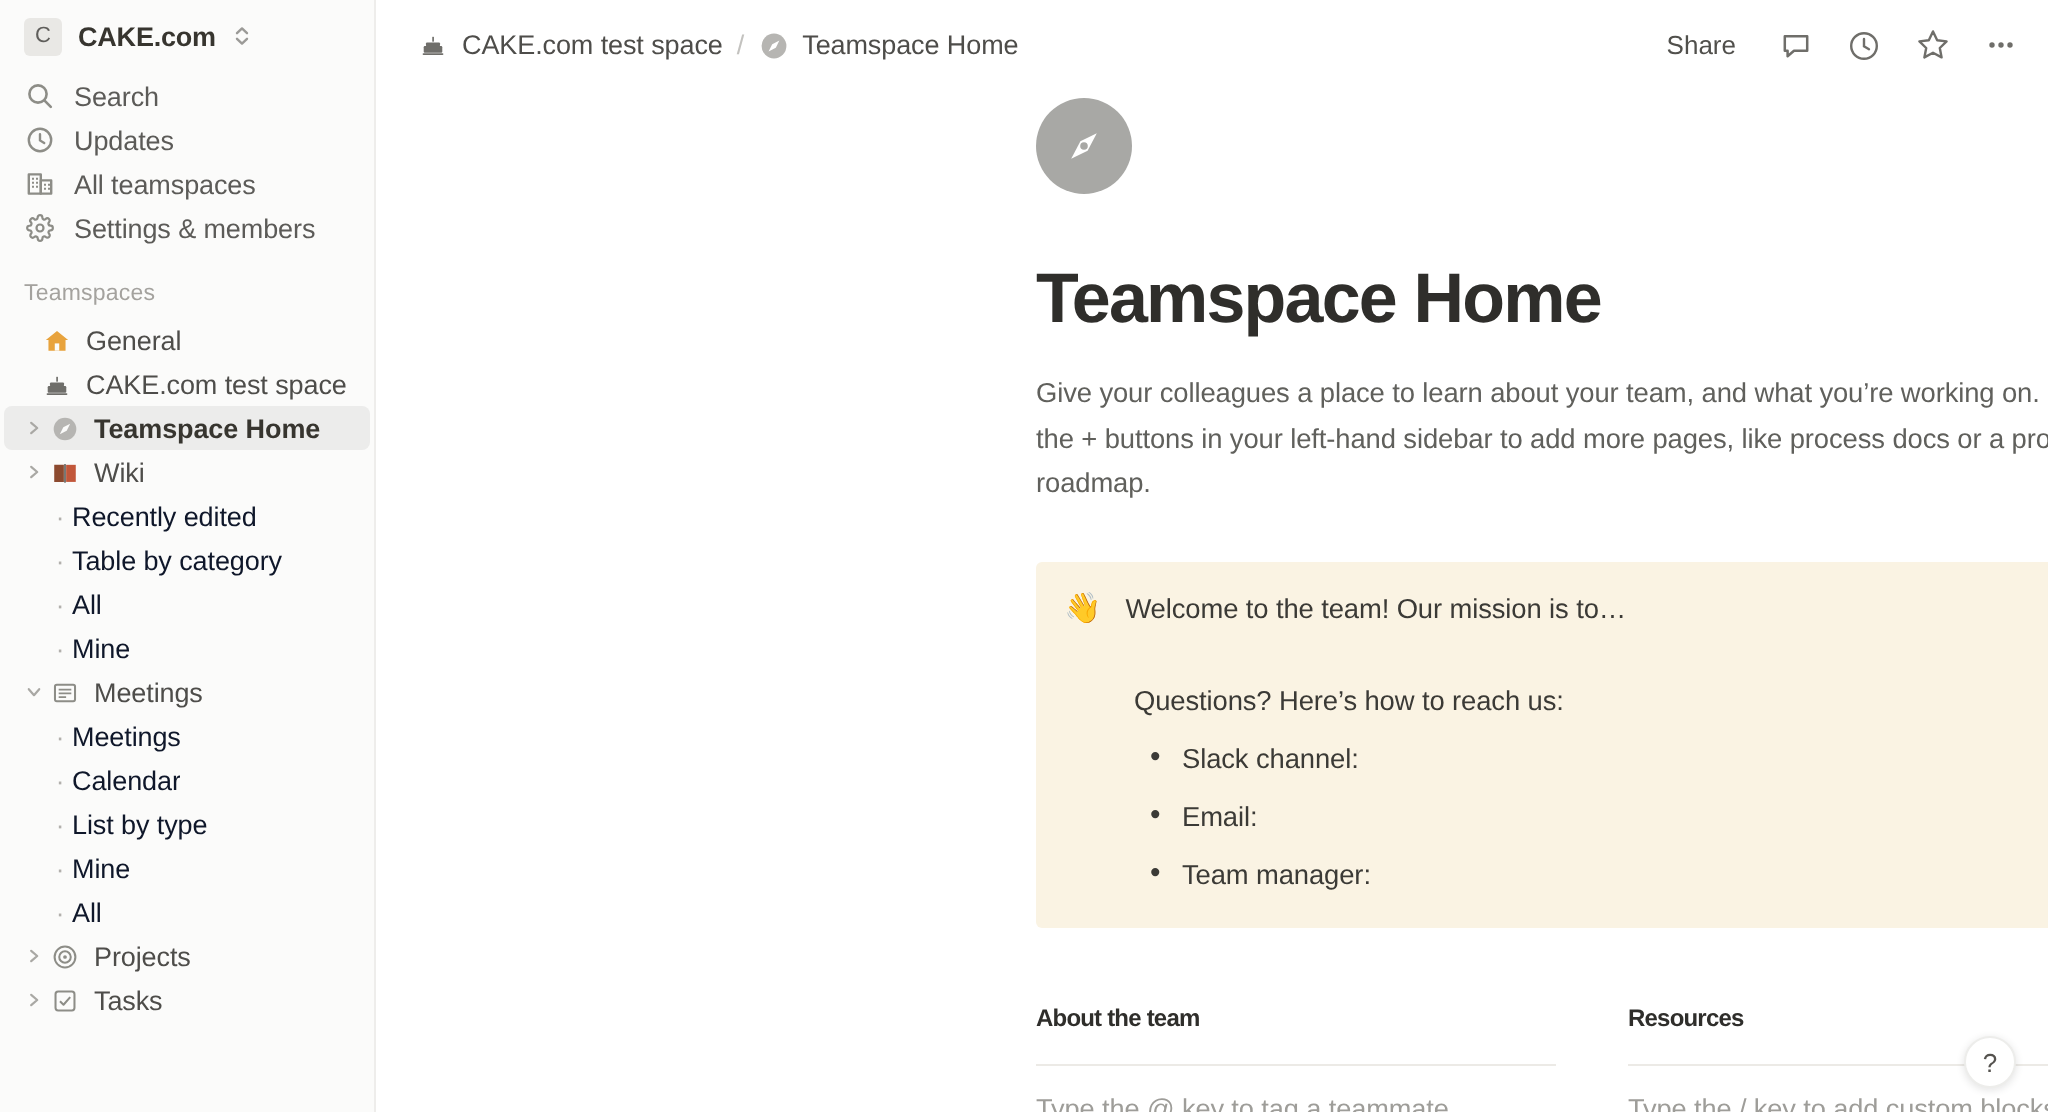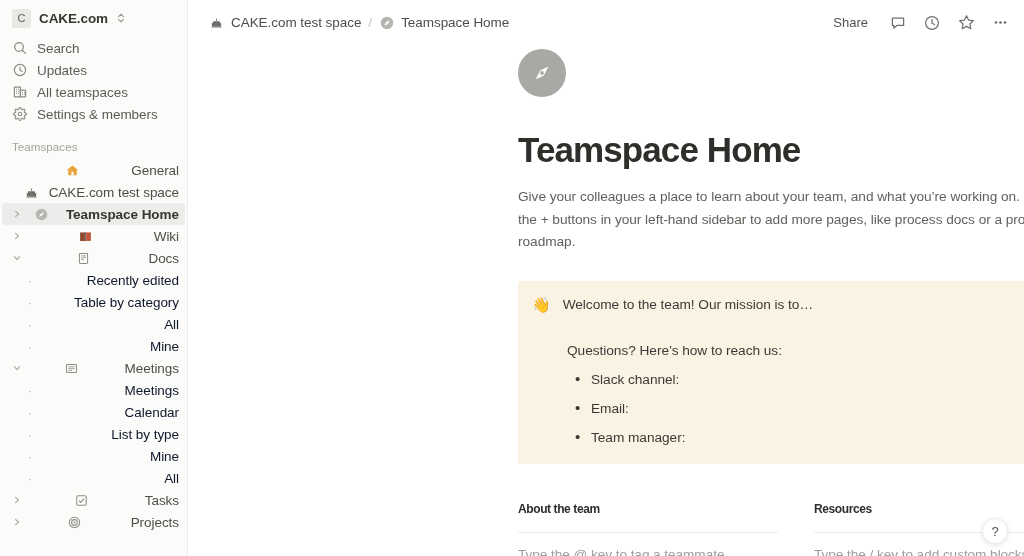--- a/index.html
+++ b/index.html
@@ -52,21 +52,21 @@
 
   .section-label {
     font-size: 11.5px; color: #a4a29e; font-weight: 500;
     padding: 0 12px; margin-top: 14px; margin-bottom: 4px;
     height: 16px; line-height: 16px; letter-spacing: 0.1px;
   }
 
   .tree-row {
     display: flex; align-items: center;
     height: 22px; border-radius: 4px; cursor: pointer;
-    margin: 0 2px; padding-right: 6px; justify-content: space-between;
+    margin: 0 2px; padding-right: 6px;
   }
   .tree-row.selected { background: #ececeb; }
   .tree-row .twisty {
     width: 14px; flex: 0 0 14px; text-align: center;
     color: #a9a8a4; font-size: 9px; line-height: 22px;
     display: flex; align-items: center; justify-content: center;
   }
   .tree-row .t-icon {
     width: 17px; flex: 0 0 17px; display: flex;
     align-items: center; justify-content: center; margin-right: 6px;
@@ -269,58 +269,44 @@
           </span>
           <span class="t-icon">
             <svg width="13" height="13" viewBox="0 0 14 14">
               <path d="M1.2 2.6 h5.2 v9.2 h-5.2 z" fill="#8c4a2f"></path>
               <path d="M7.6 2.6 h5.2 v9.2 h-5.2 z" fill="#c2573a"></path>
               <rect x="6.5" y="2.2" width="1" height="10" fill="#6f6e6a"></rect>
             </svg>
           </span>
           <span class="t-label">Wiki</span>
         </div>
+        <div class="tree-row leaf">
+          <span class="dot">·</span>
+          <span class="t-label">Recently edited</span>
+        </div>
+        <div class="tree-row leaf">
+          <span class="dot">·</span>
+          <span class="t-label">Table by category</span>
+        </div>
+        <div class="tree-row leaf">
+          <span class="dot">·</span>
+          <span class="t-label">All</span>
+        </div>
+        <div class="tree-row leaf">
+          <span class="dot">·</span>
+          <span class="t-label">Mine</span>
+        </div>
         <div class="tree-row depth1">
           <span class="twisty">
             <svg width="8" height="8" viewBox="0 0 8 8" fill="none" stroke="currentColor" stroke-width="1.1" stroke-linecap="round" stroke-linejoin="round">
               <path d="M1.4 2.6 L4 5.6 L6.6 2.6"></path>
             </svg>
           </span>
           <span class="t-icon">
             <svg width="13" height="13" viewBox="0 0 14 14" fill="none" stroke="#8d8d87" stroke-width="1.1" stroke-linejoin="round">
-              <rect x="2.6" y="1.6" width="8.8" height="10.8" rx="1"></rect>
-              <path d="M4.5 4.2h5M4.5 6.2h5M4.5 8.2h3" stroke-width="0.9"></path>
-            </svg>
-          </span>
-          <span class="t-label">Docs</span>
-        </div>
-        <div class="tree-row leaf">
-          <span class="dot">·</span>
-          <span class="t-label">Recently edited</span>
-        </div>
-        <div class="tree-row leaf">
-          <span class="dot">·</span>
-          <span class="t-label">Table by category</span>
-        </div>
-        <div class="tree-row leaf">
-          <span class="dot">·</span>
-          <span class="t-label">All</span>
-        </div>
-        <div class="tree-row leaf">
-          <span class="dot">·</span>
-          <span class="t-label">Mine</span>
-        </div>
-        <div class="tree-row depth1">
-          <span class="twisty">
-            <svg width="8" height="8" viewBox="0 0 8 8" fill="none" stroke="currentColor" stroke-width="1.1" stroke-linecap="round" stroke-linejoin="round">
-              <path d="M1.4 2.6 L4 5.6 L6.6 2.6"></path>
-            </svg>
-          </span>
-          <span class="t-icon">
-            <svg width="13" height="13" viewBox="0 0 14 14" fill="none" stroke="#8d8d87" stroke-width="1.1" stroke-linejoin="round">
               <rect x="1.6" y="2.6" width="10.8" height="8.8" rx="1"></rect>
               <path d="M3.6 5.2h6.8M3.6 7.2h6.8M3.6 9.2h4" stroke-width="0.9"></path>
             </svg>
           </span>
           <span class="t-label">Meetings</span>
         </div>
         <div class="tree-row leaf">
           <span class="dot">·</span>
           <span class="t-label">Meetings</span>
         </div>
@@ -340,41 +326,41 @@
           <span class="dot">·</span>
           <span class="t-label">All</span>
         </div>
         <div class="tree-row depth1">
           <span class="twisty">
             <svg width="8" height="8" viewBox="0 0 8 8" fill="none" stroke="currentColor" stroke-width="1.1" stroke-linecap="round" stroke-linejoin="round">
               <path d="M2.6 1.4 L5.6 4 L2.6 6.6"></path>
             </svg>
           </span>
           <span class="t-icon">
-            <svg width="13" height="13" viewBox="0 0 14 14" fill="none" stroke="#8d8d87" stroke-width="1.1" stroke-linejoin="round">
-              <rect x="1.9" y="1.9" width="10.2" height="10.2" rx="1.4"></rect>
-              <path d="M4.3 7.1 L6.2 9.0 L9.8 4.9" stroke-width="1.1"></path>
-            </svg>
-          </span>
-          <span class="t-label">Tasks</span>
+            <svg width="13" height="13" viewBox="0 0 14 14" fill="none" stroke="#8d8d87" stroke-width="1.1">
+              <circle cx="7" cy="7" r="5.6"></circle>
+              <circle cx="7" cy="7" r="3.1"></circle>
+              <circle cx="7" cy="7" r="1" fill="#8d8d87" stroke="none"></circle>
+            </svg>
+          </span>
+          <span class="t-label">Projects</span>
         </div>
         <div class="tree-row depth1">
           <span class="twisty">
             <svg width="8" height="8" viewBox="0 0 8 8" fill="none" stroke="currentColor" stroke-width="1.1" stroke-linecap="round" stroke-linejoin="round">
               <path d="M2.6 1.4 L5.6 4 L2.6 6.6"></path>
             </svg>
           </span>
           <span class="t-icon">
-            <svg width="13" height="13" viewBox="0 0 14 14" fill="none" stroke="#8d8d87" stroke-width="1.1">
-              <circle cx="7" cy="7" r="5.6"></circle>
-              <circle cx="7" cy="7" r="3.1"></circle>
-              <circle cx="7" cy="7" r="1" fill="#8d8d87" stroke="none"></circle>
-            </svg>
-          </span>
-          <span class="t-label">Projects</span>
+            <svg width="13" height="13" viewBox="0 0 14 14" fill="none" stroke="#8d8d87" stroke-width="1.1" stroke-linejoin="round">
+              <rect x="1.9" y="1.9" width="10.2" height="10.2" rx="1.4"></rect>
+              <path d="M4.3 7.1 L6.2 9.0 L9.8 4.9" stroke-width="1.1"></path>
+            </svg>
+          </span>
+          <span class="t-label">Tasks</span>
         </div>
       </div>
   </div>
 
   <div id="main">
 
     <div id="topbar">
       <div class="crumb">
         <span class="crumb-ico">
           <svg width="13" height="13" viewBox="0 0 14 14" fill="#6f6e6a">

